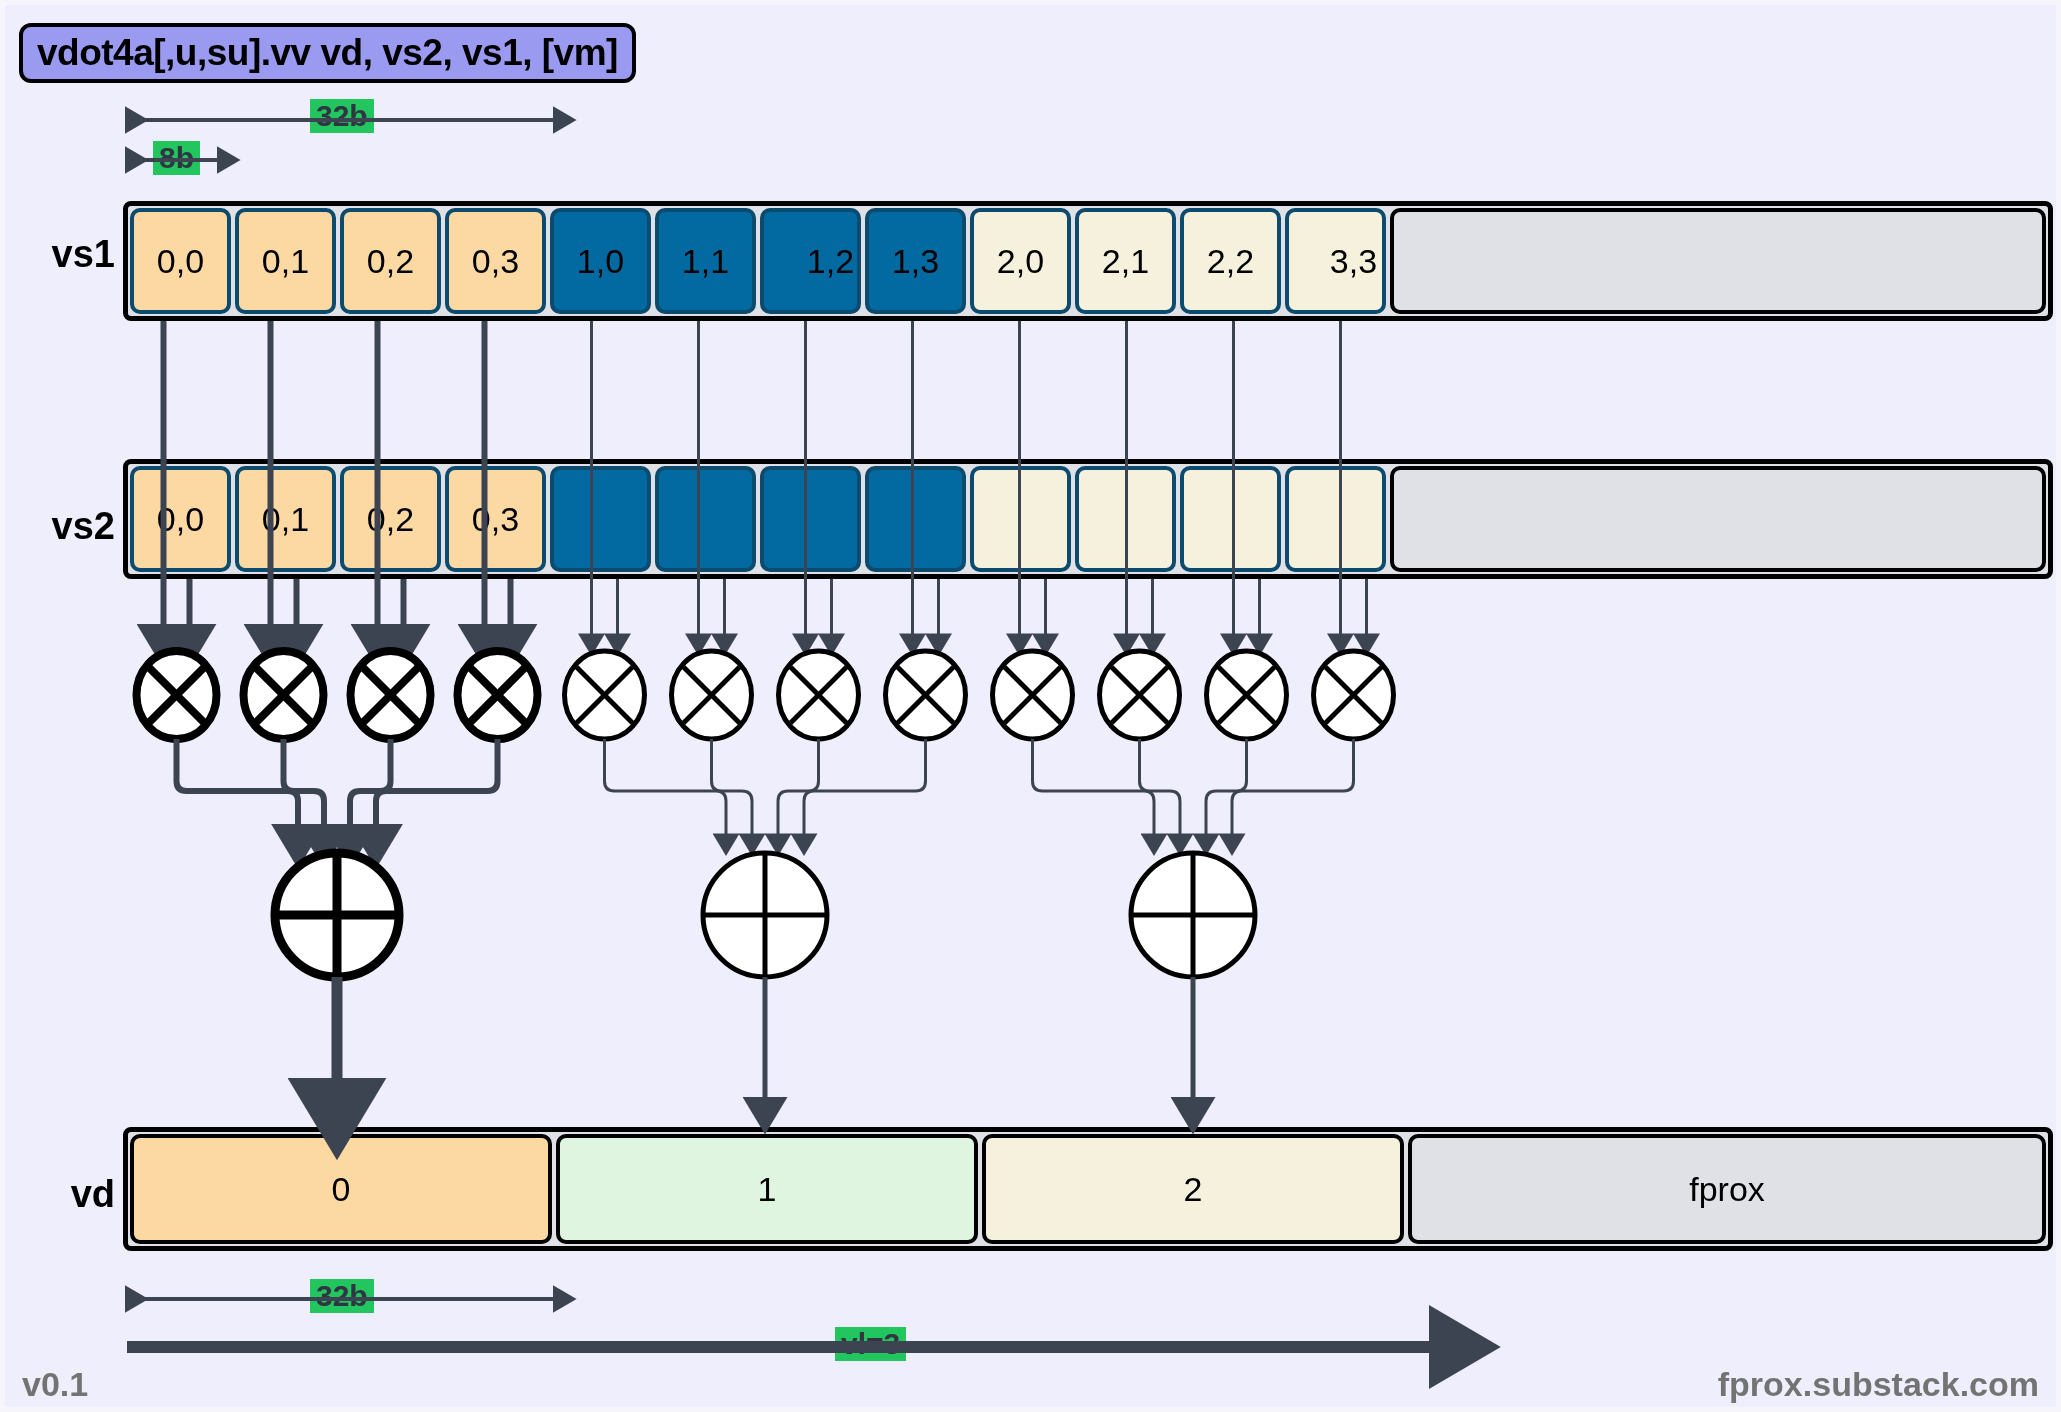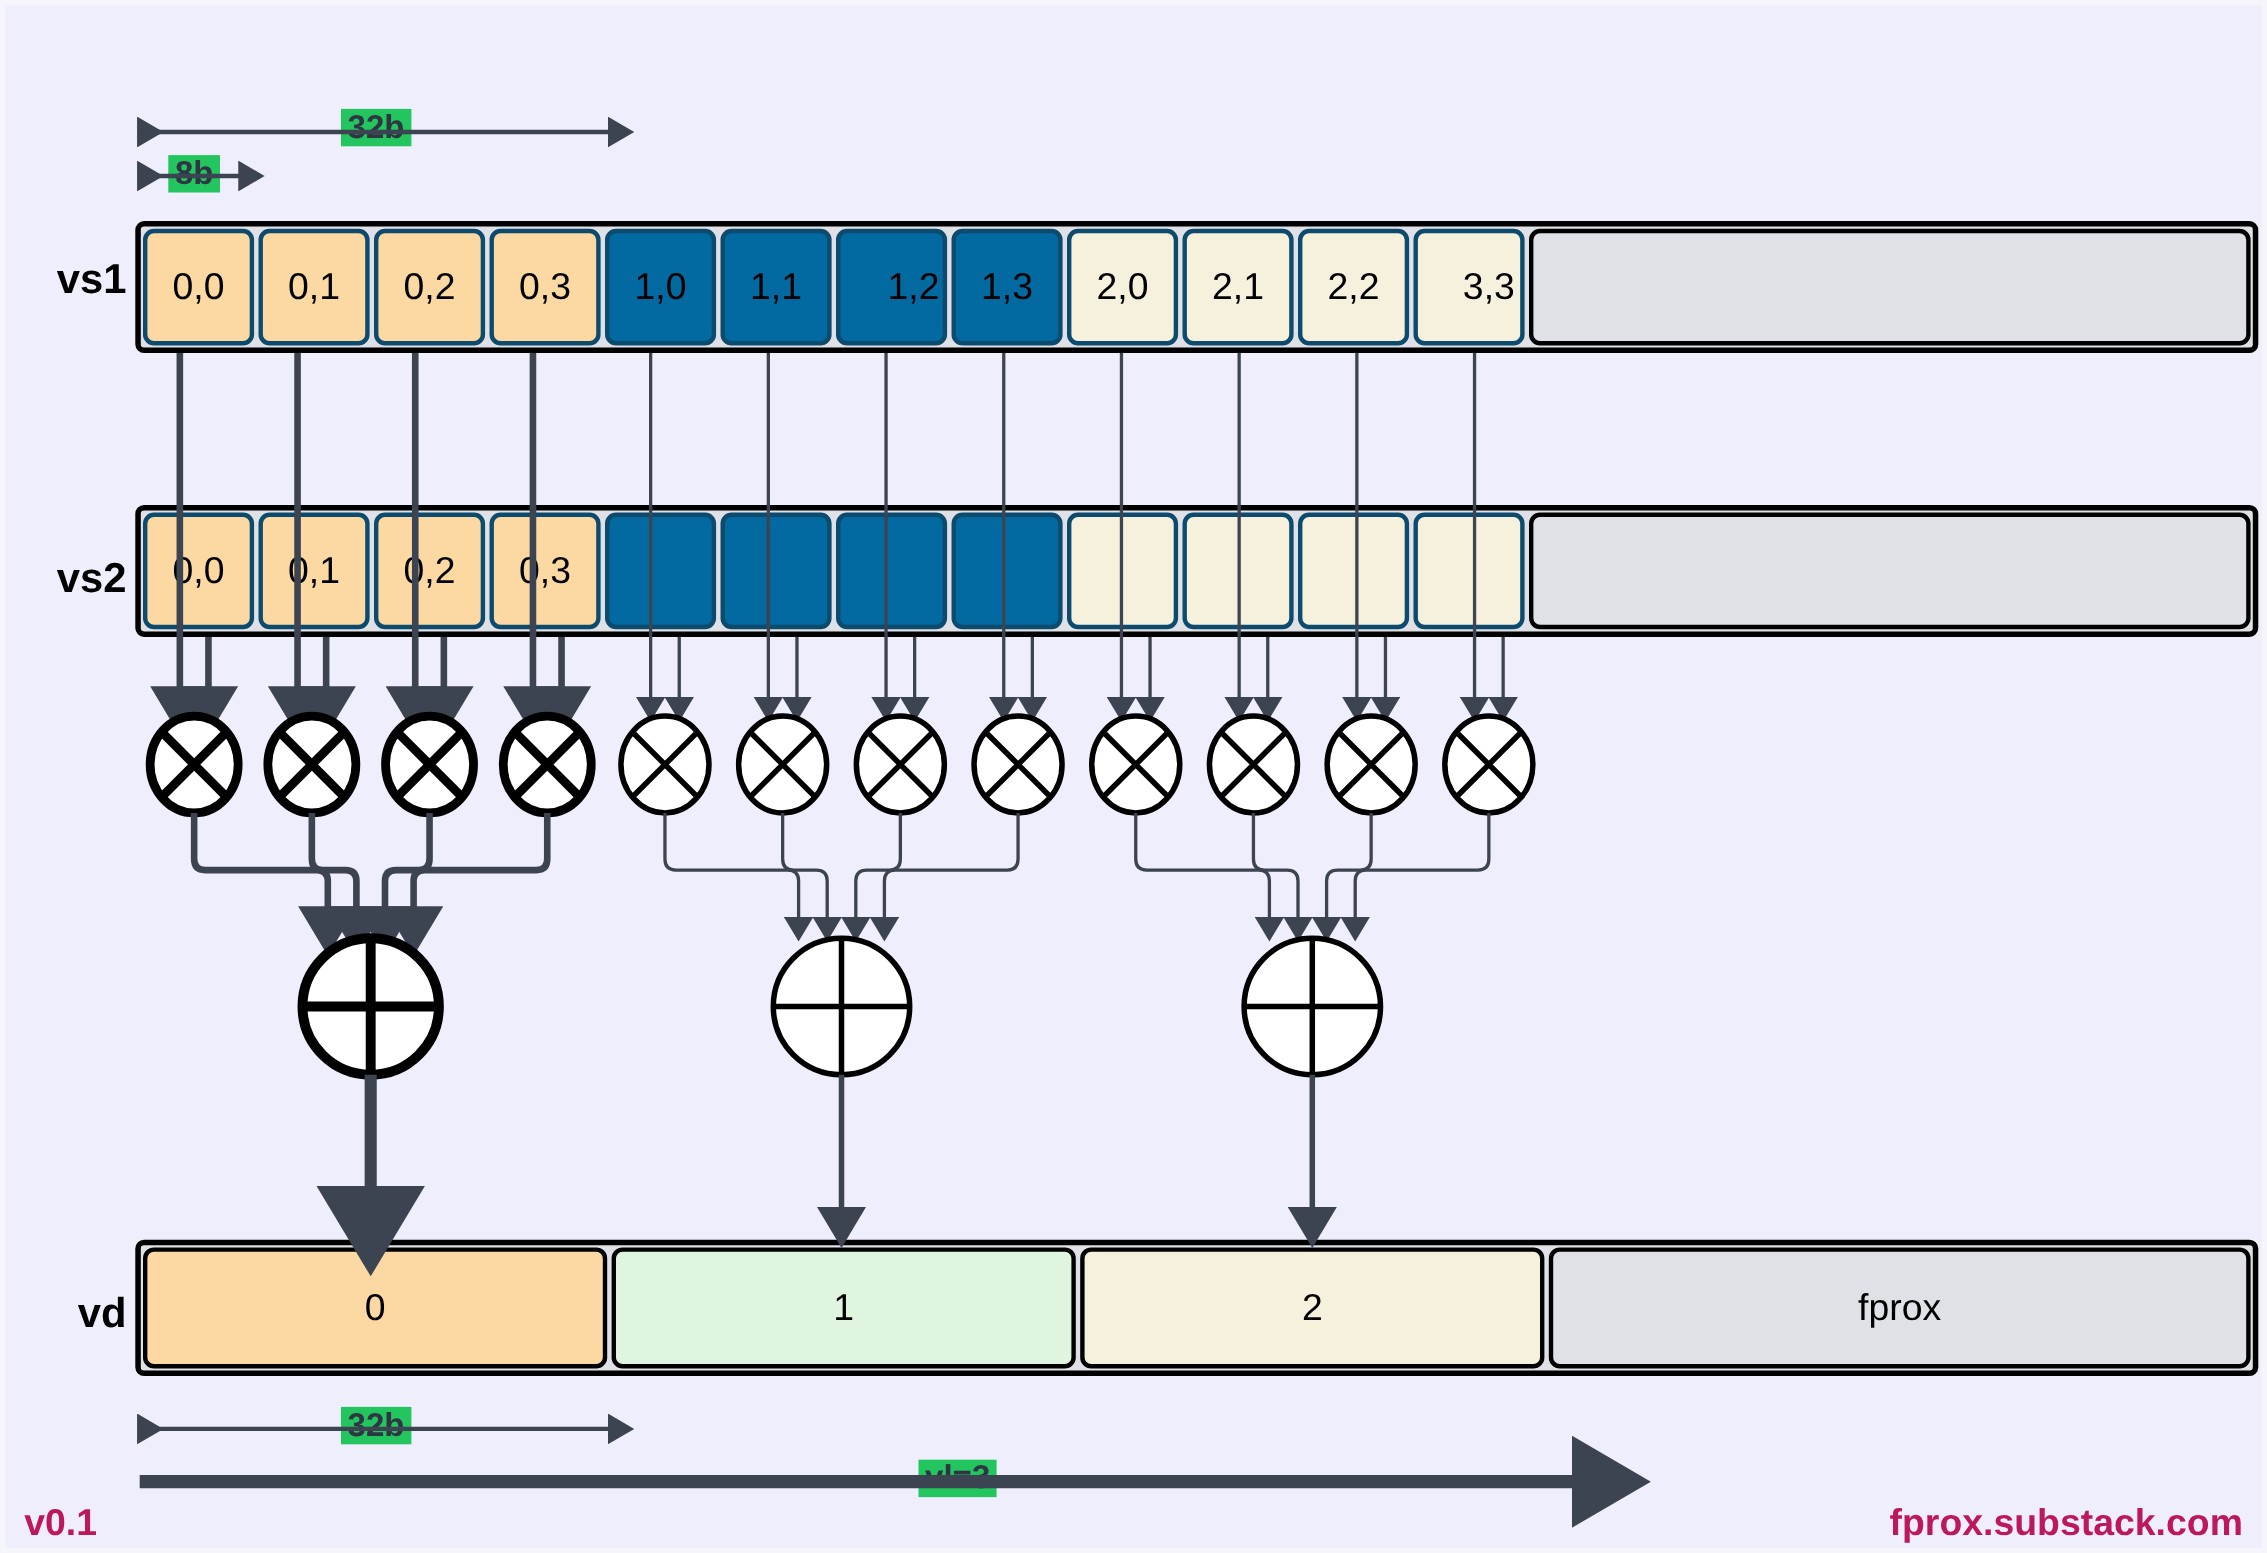--- a/index.html
+++ b/index.html
@@ -59,35 +59,36 @@
     display:flex;align-items:center;justify-content:center;
     font-size:34px;color:#000;
     border:4px solid #000;border-radius:10px;
   }
 
   
   #wires{position:absolute;left:0;top:0;width:2061px;height:1412px;pointer-events:none;}
 
   
   .footer-text{
-    position:absolute;font-size:34px;font-weight:bold;color:#be185d;
+    position:absolute;font-size:34px;font-weight:bold;color:#737373;
   }
   #version{left:22px;bottom:8px;}
   #watermark{right:22px;bottom:8px;}
 
   .dim-label{
     position:absolute;font-size:30px;font-weight:bold;color:#2f3542;
     background:#22c55e;padding:0 6px;
   }
 </style>
 </head>
 <body>
 
 <div id="stage">
 
+  <div id="title-pill">vdot4a[,u,su].vv vd, vs2, vs1, [vm]</div>
 
   <div class="dim-label" style="left:305px;top:94px;">32b</div>
   <div class="dim-label" style="left:148px;top:136px;">8b</div>
 
   <div class="row-label" style="left:20px;top:228px;">vs1</div>
   <div class="reg-row" id="row-vs1" style="left:118px;top:196px;width:1930px;height:120px;">
       <div class="cell c-orange" style="width: 101px; margin-left: 2px; margin-right: 2px; height: calc(100% - 4px); align-self: center;">0,0</div>
       <div class="cell c-orange" style="width: 101px; margin-left: 2px; margin-right: 2px; height: calc(100% - 4px); align-self: center;">0,1</div>
       <div class="cell c-orange" style="width: 101px; margin-left: 2px; margin-right: 2px; height: calc(100% - 4px); align-self: center;">0,2</div>
       <div class="cell c-orange" style="width: 101px; margin-left: 2px; margin-right: 2px; height: calc(100% - 4px); align-self: center;">0,3</div>

